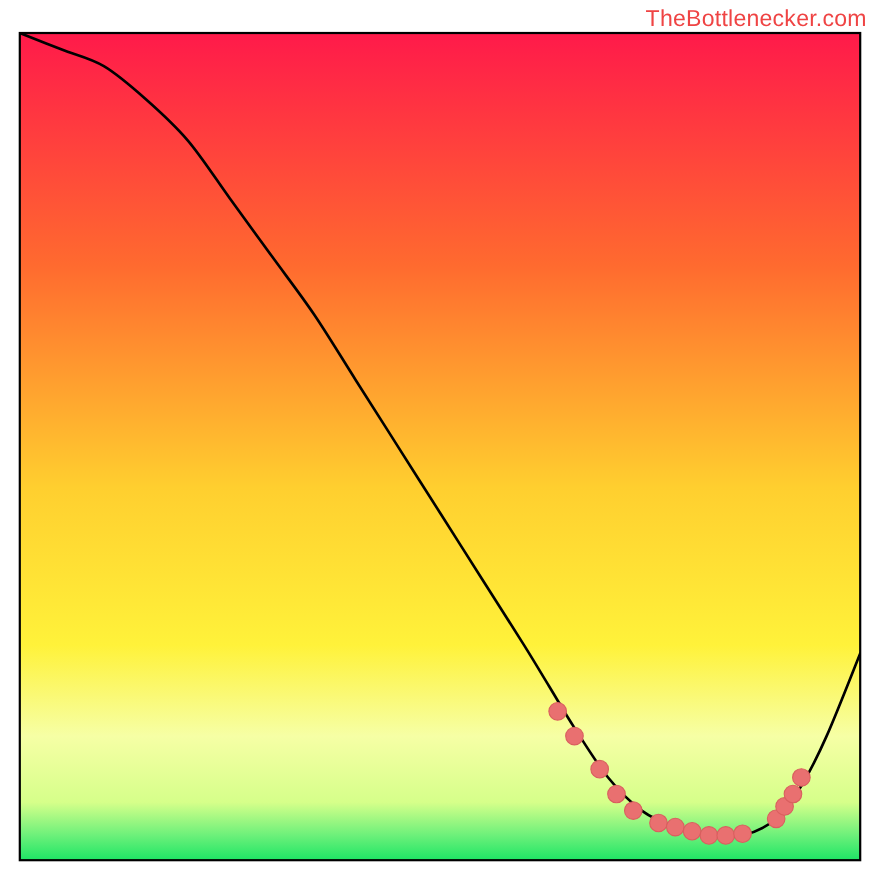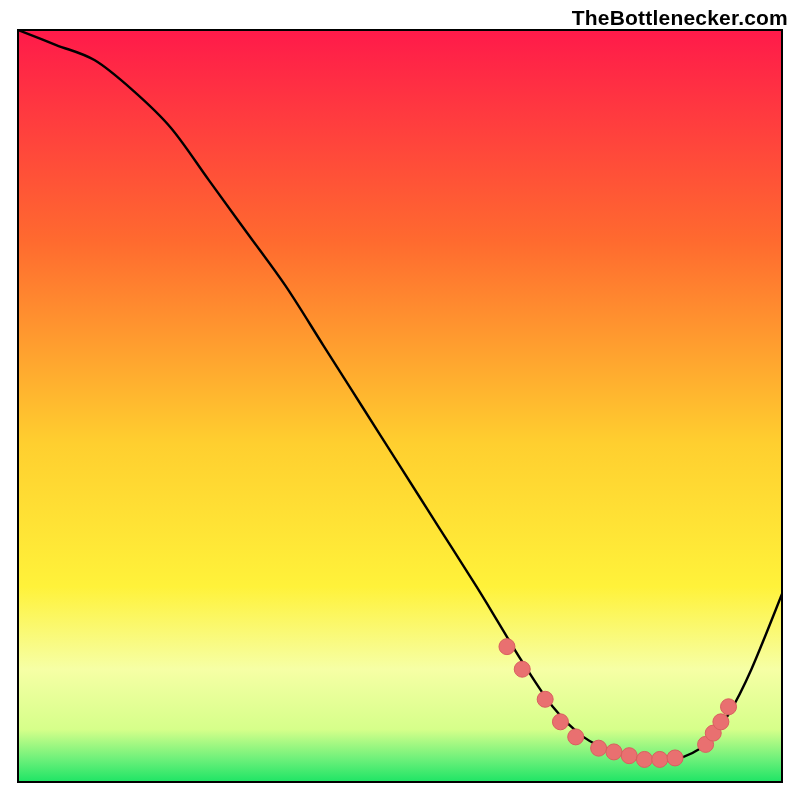--- a/index.html
+++ b/index.html
@@ -13,23 +13,23 @@
   }
   .chart-wrapper {
     position: relative;
     width: 800px;
     height: 800px;
   }
   .watermark {
     position: absolute;
     top: 6px;
     right: 12px;
-    color: #000000;
+    color: #ef4444;
     font-size: 21px;
-    font-weight: 700;
+    font-weight: 400;
     z-index: 10;
     letter-spacing: 0.2px;
   }
   svg.plot {
     position: absolute;
     left: 0;
     top: 0;
     width: 800px;
     height: 800px;
   }

